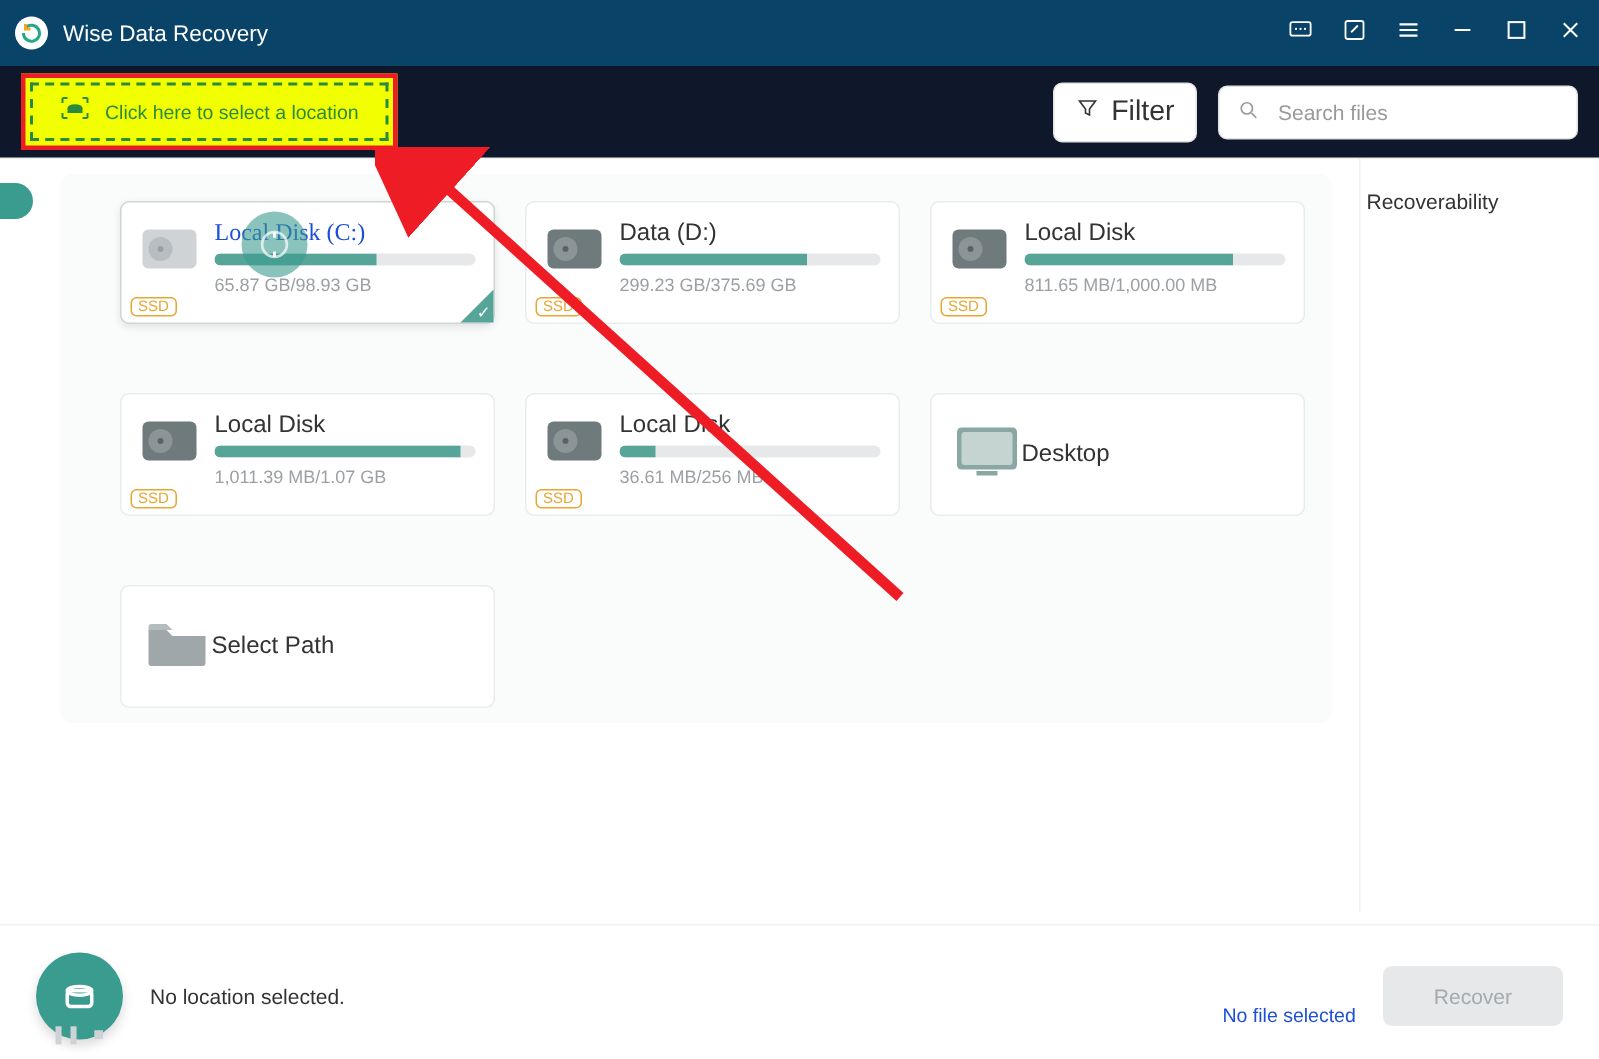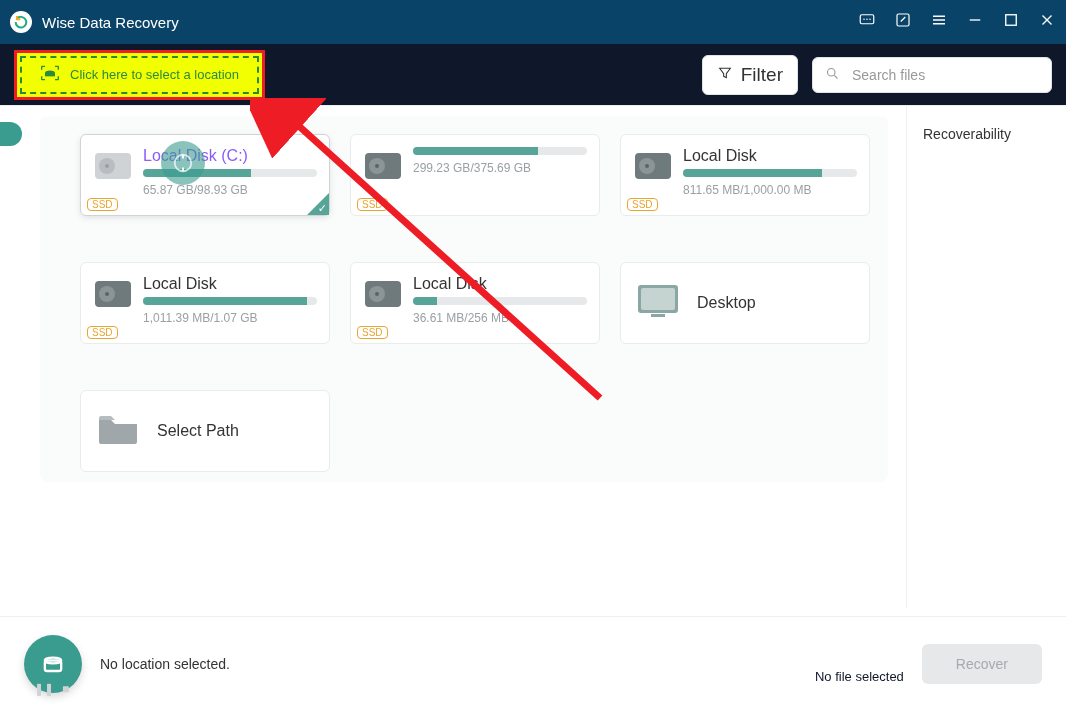--- a/index.html
+++ b/index.html
@@ -15,48 +15,48 @@
   .location-btn { background: #f2ff00; border: 3px solid #ee1c25; padding: 3px; }
   .location-btn-inner { border: 2px dashed #2b8a3e; padding: 6px 18px; display: flex; align-items: center; gap: 10px; }
   .location-btn-inner .txt { color: #2b8a3e; font-size: 13px; }
   .filter-btn { margin-left: auto; background: #fff; border: 1px solid #e0e2e4; border-radius: 6px; padding: 8px 14px; display: flex; align-items: center; gap: 8px; font-size: 19px; color: #333; }
   .search-box { background: #fff; border: 1px solid #e0e2e4; border-radius: 6px; padding: 8px 12px; display: flex; align-items: center; gap: 12px; width: 240px; font-size: 14px; color: #999; }
 
   .body-area { display: flex; height: calc(100% - 44px - 62px - 98px); }
   .left-rail { width: 22px; background: #fff; position: relative; }
   .left-rail .teal-pill { position: absolute; top: 16px; left: 0; width: 22px; height: 24px; background: #3a9b8f; border-radius: 0 12px 12px 0; }
   .main-panel { flex: 1; background: #fff; padding: 10px 18px; position: relative; }
-  .right-rail { width: 160px; background: #fff; padding: 20px 16px; font-size: 14px; color: #333; border-left: 1px solid #f0f0f0; }
+  .right-rail { width: 160px; background: #fff; padding: 20px 4px; font-size: 14px; color: #333; border-left: 1px solid #f0f0f0; }
 
   .drives-panel { background: #fafbfb; border-radius: 8px; padding: 18px 10px 10px 40px; display: grid; grid-template-columns: repeat(3, 250px); gap: 40px 20px; row-gap: 46px; position: relative; }
   .drive-card { background: #fff; border: 1px solid #e9ebec; border-radius: 6px; padding: 12px 12px 24px 12px; display: flex; gap: 10px; position: relative; height: 82px; }
   .drive-card.selected { box-shadow: 0 2px 6px rgba(0,0,0,0.10); border-color: #d0d4d6; }
   .drive-card .icon-wrap { width: 40px; height: 40px; position: relative; flex-shrink: 0; }
   .drive-card .info { flex: 1; }
   .drive-card .name { font-size: 16px; color: #333; margin-bottom: 4px; }
-  .drive-card.selected .name { color: #8b5cf6; }
+  .drive-card.selected .name { color: #1d4ed8; font-family: Liberation Serif, serif; }
   .drive-card .bar { height: 8px; background: #e6e8e9; border-radius: 4px; overflow: hidden; margin-bottom: 6px; }
   .drive-card .bar .fill { height: 100%; background: #57a598; }
   .drive-card .size { font-size: 12px; color: #9aa0a4; }
   .drive-card .ssd-badge { position: absolute; bottom: 4px; left: 6px; font-size: 10px; color: #e8a530; border: 1px solid #e8a530; border-radius: 4px; padding: 0 4px; }
   .drive-card .check-corner { position: absolute; bottom: 0; right: 0; width: 0; height: 0; border-left: 22px solid transparent; border-bottom: 22px solid #57a598; }
   .drive-card .check-corner::after { content: "✓"; position: absolute; right: 2px; bottom: -22px; font-size: 11px; color: #fff; }
 
   .drive-card .overlay-circle { position: absolute; top: 6px; left: 80px; width: 44px; height: 44px; background: rgba(58,155,143,0.6); border-radius: 50%; display:flex; align-items:center; justify-content:center; }
 
-  .simple-card { background: #fff; border: 1px solid #e9ebec; border-radius: 6px; padding: 18px 16px; display: flex; align-items: center; gap: 18px; height: 82px; }
+  .simple-card { background: #fff; border: 1px solid #e9ebec; border-radius: 6px; padding: 18px 16px; display: flex; align-items: center; gap: 2px; height: 82px; }
   .simple-card .nm { font-size: 16px; color: #333; }
 
   .footer { position: absolute; bottom: 0; left: 0; right: 0; height: 90px; background: #fff; border-top: 1px solid #eef0f1; }
   .footer .status-row { display: flex; align-items: center; padding: 18px 24px 4px 24px; gap: 18px; }
   .footer .round-btn { width: 58px; height: 58px; border-radius: 50%; background: #3a9b8f; display: flex; align-items: center; justify-content: center; box-shadow: 0 4px 8px rgba(0,0,0,0.15); }
   .footer .status-text { font-size: 14px; color: #333; }
   .footer .pause-stop { position: absolute; left: 34px; bottom: 10px; display: flex; gap: 8px; color: #cfd3d6; font-size: 12px; }
   .footer .recover-row { position: absolute; right: 24px; bottom: 22px; display: flex; align-items: center; gap: 18px; }
-  .footer .recover-row .msg { font-size: 13px; color: #0f172a; margin-top: 24px; }
+  .footer .recover-row .msg { font-size: 13px; color: #1d4ed8; margin-top: 24px; }
   .footer .recover-btn { background: #e6e8e9; color: #a6aaae; padding: 12px 34px; border-radius: 6px; font-size: 14px; }
 
   .annot-arrow { position: absolute; top: 98px; left: 250px; pointer-events: none; }
 </style>
 </head>
 <body>
 
 <div class="titlebar">
   <div class="logo">
     <svg viewBox="0 0 24 24" width="16" height="16">
@@ -157,20 +157,21 @@
 
       <div class="drive-card">
         <div class="icon-wrap">
           <svg viewBox="0 0 40 40">
               <rect x="2" y="6" width="36" height="26" rx="4" fill="#6f7a7d"></rect>
               <circle cx="14" cy="19" r="8" fill="#8b9598"></circle>
               <circle cx="14" cy="19" r="2" fill="#5a6366"></circle>
             </svg>
         </div>
         <div class="info">
+          <div class="name">Data (D:)</div>
           <div class="bar">
               <div class="fill" style="width:72%"></div>
             </div>
           <div class="size">299.23 GB/375.69 GB</div>
         </div>
         <div class="ssd-badge">SSD</div>
       </div>
 
       <div class="drive-card">
         <div class="icon-wrap">

